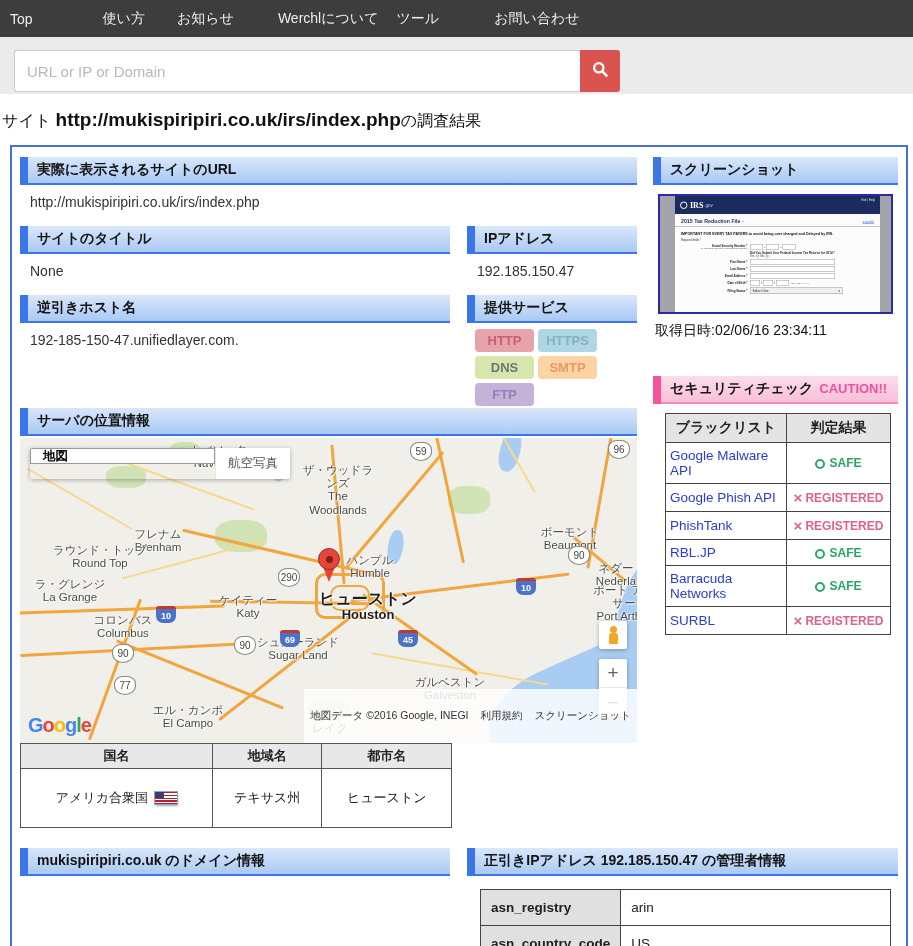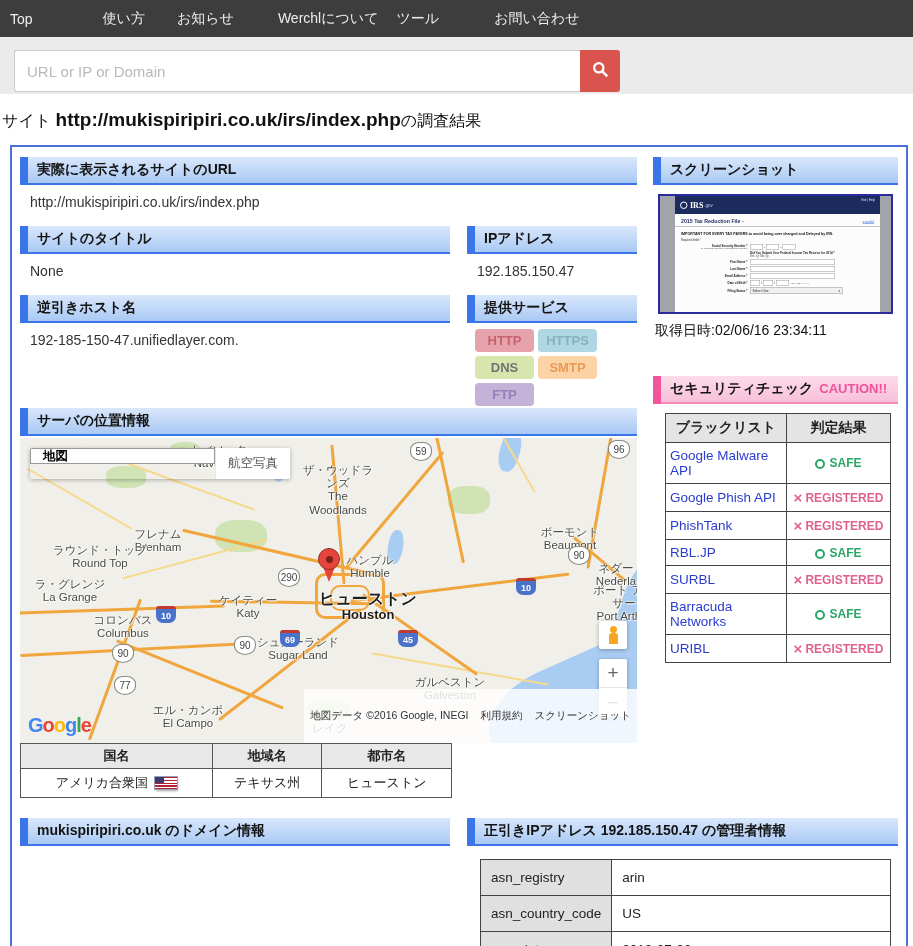--- a/index.html
+++ b/index.html
@@ -100,21 +100,21 @@
                     border-radius:3px 3px 1px 1px; background:#f6a623; }
   .zoomctl { left: 579px; top: 221px; width: 28px; height: 58px; }
   .zoomctl div { height: 29px; display:flex; align-items:center; justify-content:center;
                  font-size: 19px; color: #666; cursor: pointer; }
   .zoomctl .zin { border-bottom: 1px solid #e6e6e6; }
 
   
   .geotable { border-collapse: collapse; width: 432px; font-size: 13px; }
   .geotable th, .geotable td { border: 1px solid #555; text-align: center; }
   .geotable th { background: #e8e8e8; padding: 3px; font-size: 13px; }
-  .geotable td { padding: 5px 3px; }
+  .geotable td { padding: 20px 3px; }
   .flag { display: inline-block; width: 22px; height: 12px; vertical-align: -2px; margin-left: 7px;
           background: repeating-linear-gradient(180deg,#b22234 0 1.4px,#fff 1.4px 2.8px);
           box-shadow: 0 0 0 1px #9aa2b8, 1px 2px 2px rgba(0,0,0,.35); position: relative; }
   .flag::before { content:""; position:absolute; left:0; top:0; width:9px; height:6px; background:#3c3b6e; }
 
   
   .shot { position: relative; width: 235px; height: 120px; border: 2px solid #2b2ba0;
           background: #a2a4ac; margin: 9px 0 0 5px; overflow: hidden; cursor: pointer; }
   .shot-scale { width: 470px; height: 240px; transform: scale(0.5); transform-origin: 0 0; }
   .irs-page { position: absolute; left: 30px; top: 0; width: 410px; height: 240px; background: #fcfcfd; }
@@ -151,21 +151,21 @@
   .rs.safe { color: #2ba568; } .rs.reg { color: #e0618f; }
   .safe-ic { display: inline-block; width: 10px; height: 10px; border: 2px solid #2ba568;
              border-radius: 50%; vertical-align: -2px; margin-right: 4px; }
   .reg-ic { font-size: 15px; margin-right: 3px; vertical-align: -1px; }
 
   
   .bottom { display: flex; gap: 17px; margin-top: 20px; }
   .bw430 { width: 430px; } .bw431 { width: 431px; }
   .asntable { border-collapse: collapse; width: 411px; margin: 13px 0 0 13px; font-size: 13.5px; }
   .asntable td { border: 1px solid #444; padding: 10px; }
-  .asntable td.k { background: #e0e0e0; font-weight: normal; width: 129px; }
+  .asntable td.k { background: #e0e0e0; font-weight: bold; width: 129px; }
 </style>
 </head>
 <body>
 
 <div class="nav">
   <a style="margin-left:10px">Top</a>
   <a style="margin-left:70px">使い方</a>
   <a style="margin-left:32px">お知らせ</a>
   <a style="margin-left:44px">Werchlについて</a>
   <a style="margin-left:18px">ツール</a>
@@ -446,29 +446,25 @@
         </tr>
         <tr>
           <td class="nm">PhishTank</td>
           <td class="rs reg"><span class="reg-ic">×</span><span>REGISTERED</span></td>
         </tr>
         <tr>
           <td class="nm">RBL.JP</td>
           <td class="rs safe"><span class="safe-ic"></span><span>SAFE</span></td>
         </tr>
         <tr>
-          <td class="nm">SURBL</td>
-          <td class="rs reg"><span class="reg-ic">×</span><span>REGISTERED</span></td>
-        </tr>
-        <tr>
           <td class="nm">Barracuda Networks</td>
           <td class="rs safe"><span class="safe-ic"></span><span>SAFE</span></td>
         </tr>
         <tr>
-          <td class="nm">URIBL</td>
+          <td class="nm">SURBL</td>
           <td class="rs reg"><span class="reg-ic">×</span><span>REGISTERED</span></td>
         </tr>
       </tbody>
         </table>
     </div>
   </div>
 
   <div class="bottom">
     <div class="bw430">
       <div class="hd">mukispiripiri.co.uk のドメイン情報</div>

